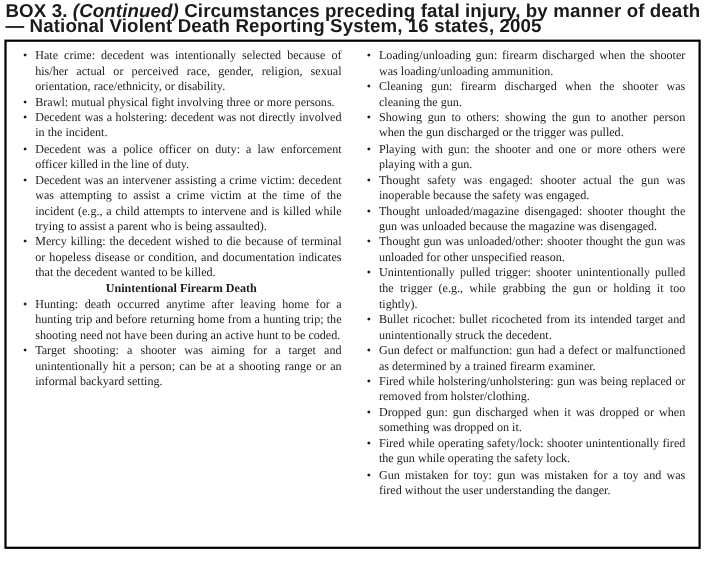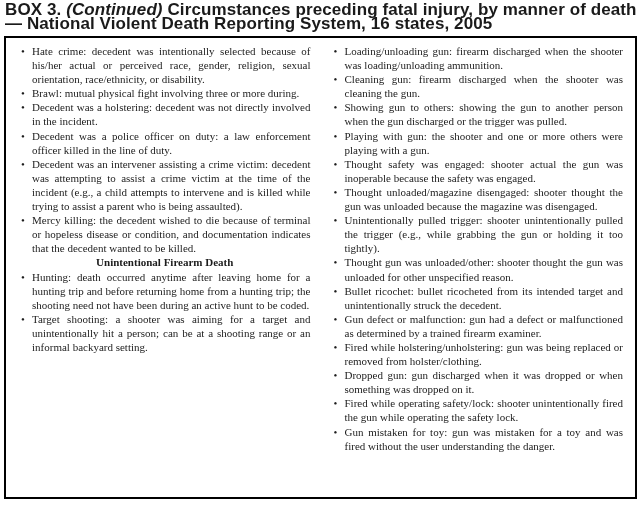--- a/index.html
+++ b/index.html
@@ -85,42 +85,42 @@
     <span>BOX 3.</span>
     <span class="continued">(Continued)</span>
     <span>Circumstances preceding fatal injury, by manner of death — National Violent Death Reporting System, 16 states, 2005</span>
   </div>
 
   <div class="box">
     <div class="columns">
       <div class="col">
         <ul class="blist">
             <li>Hate crime: decedent was intentionally selected because of his/her actual or perceived race, gender, religion, sexual orientation, race/ethnicity, or disability.</li>
-            <li>Brawl: mutual physical fight involving three or more during.</li>
+            <li>Brawl: mutual physical fight involving three or more persons.</li>
             <li>Decedent was a holstering: decedent was not directly involved in the incident.</li>
             <li>Decedent was a police officer on duty: a law enforcement officer killed in the line of duty.</li>
             <li>Decedent was an intervener assisting a crime victim: decedent was attempting to assist a crime victim at the time of the incident (e.g., a child attempts to intervene and is killed while trying to assist a parent who is being assaulted).</li>
             <li>Mercy killing: the decedent wished to die because of terminal or hopeless disease or condition, and documentation indicates that the decedent wanted to be killed.</li>
           </ul>
         <div class="subhead">Unintentional Firearm Death</div>
         <ul class="blist">
             <li>Hunting: death occurred anytime after leaving home for a hunting trip and before returning home from a hunting trip; the shooting need not have been during an active hunt to be coded.</li>
             <li>Target shooting: a shooter was aiming for a target and unintentionally hit a person; can be at a shooting range or an informal backyard setting.</li>
           </ul>
       </div>
       <div class="col">
         <ul class="blist">
             <li>Loading/unloading gun: firearm discharged when the shooter was loading/unloading ammunition.</li>
             <li>Cleaning gun: firearm discharged when the shooter was cleaning the gun.</li>
             <li>Showing gun to others: showing the gun to another person when the gun discharged or the trigger was pulled.</li>
             <li>Playing with gun: the shooter and one or more others were playing with a gun.</li>
             <li>Thought safety was engaged: shooter actual the gun was inoperable because the safety was engaged.</li>
             <li>Thought unloaded/magazine disengaged: shooter thought the gun was unloaded because the magazine was disengaged.</li>
+            <li>Thought gun was unloaded/other: shooter thought the gun was unloaded for other unspecified reason.</li>
             <li>Unintentionally pulled trigger: shooter unintentionally pulled the trigger (e.g., while grabbing the gun or holding it too tightly).</li>
-            <li>Thought gun was unloaded/other: shooter thought the gun was unloaded for other unspecified reason.</li>
             <li>Bullet ricochet: bullet ricocheted from its intended target and unintentionally struck the decedent.</li>
             <li>Gun defect or malfunction: gun had a defect or malfunctioned as determined by a trained firearm examiner.</li>
             <li>Fired while holstering/unholstering: gun was being replaced or removed from holster/clothing.</li>
             <li>Dropped gun: gun discharged when it was dropped or when something was dropped on it.</li>
             <li>Fired while operating safety/lock: shooter unintentionally fired the gun while operating the safety lock.</li>
             <li>Gun mistaken for toy: gun was mistaken for a toy and was fired without the user understanding the danger.</li>
           </ul>
       </div>
     </div>
   </div>

